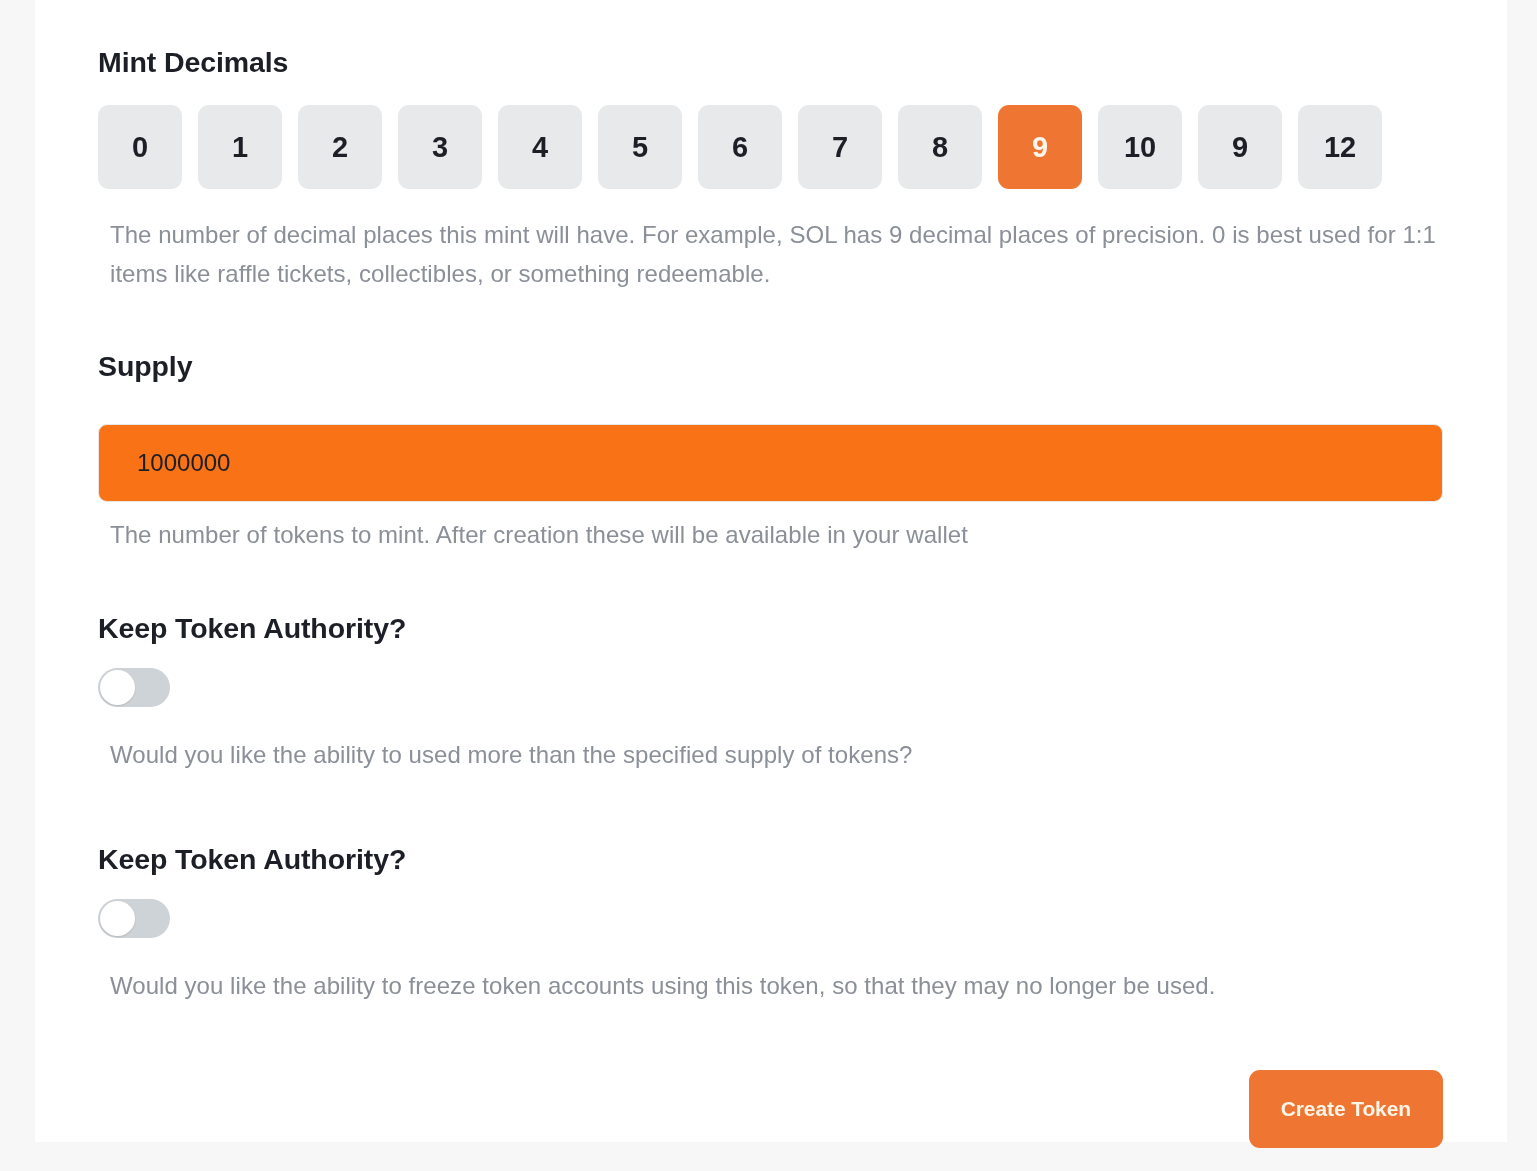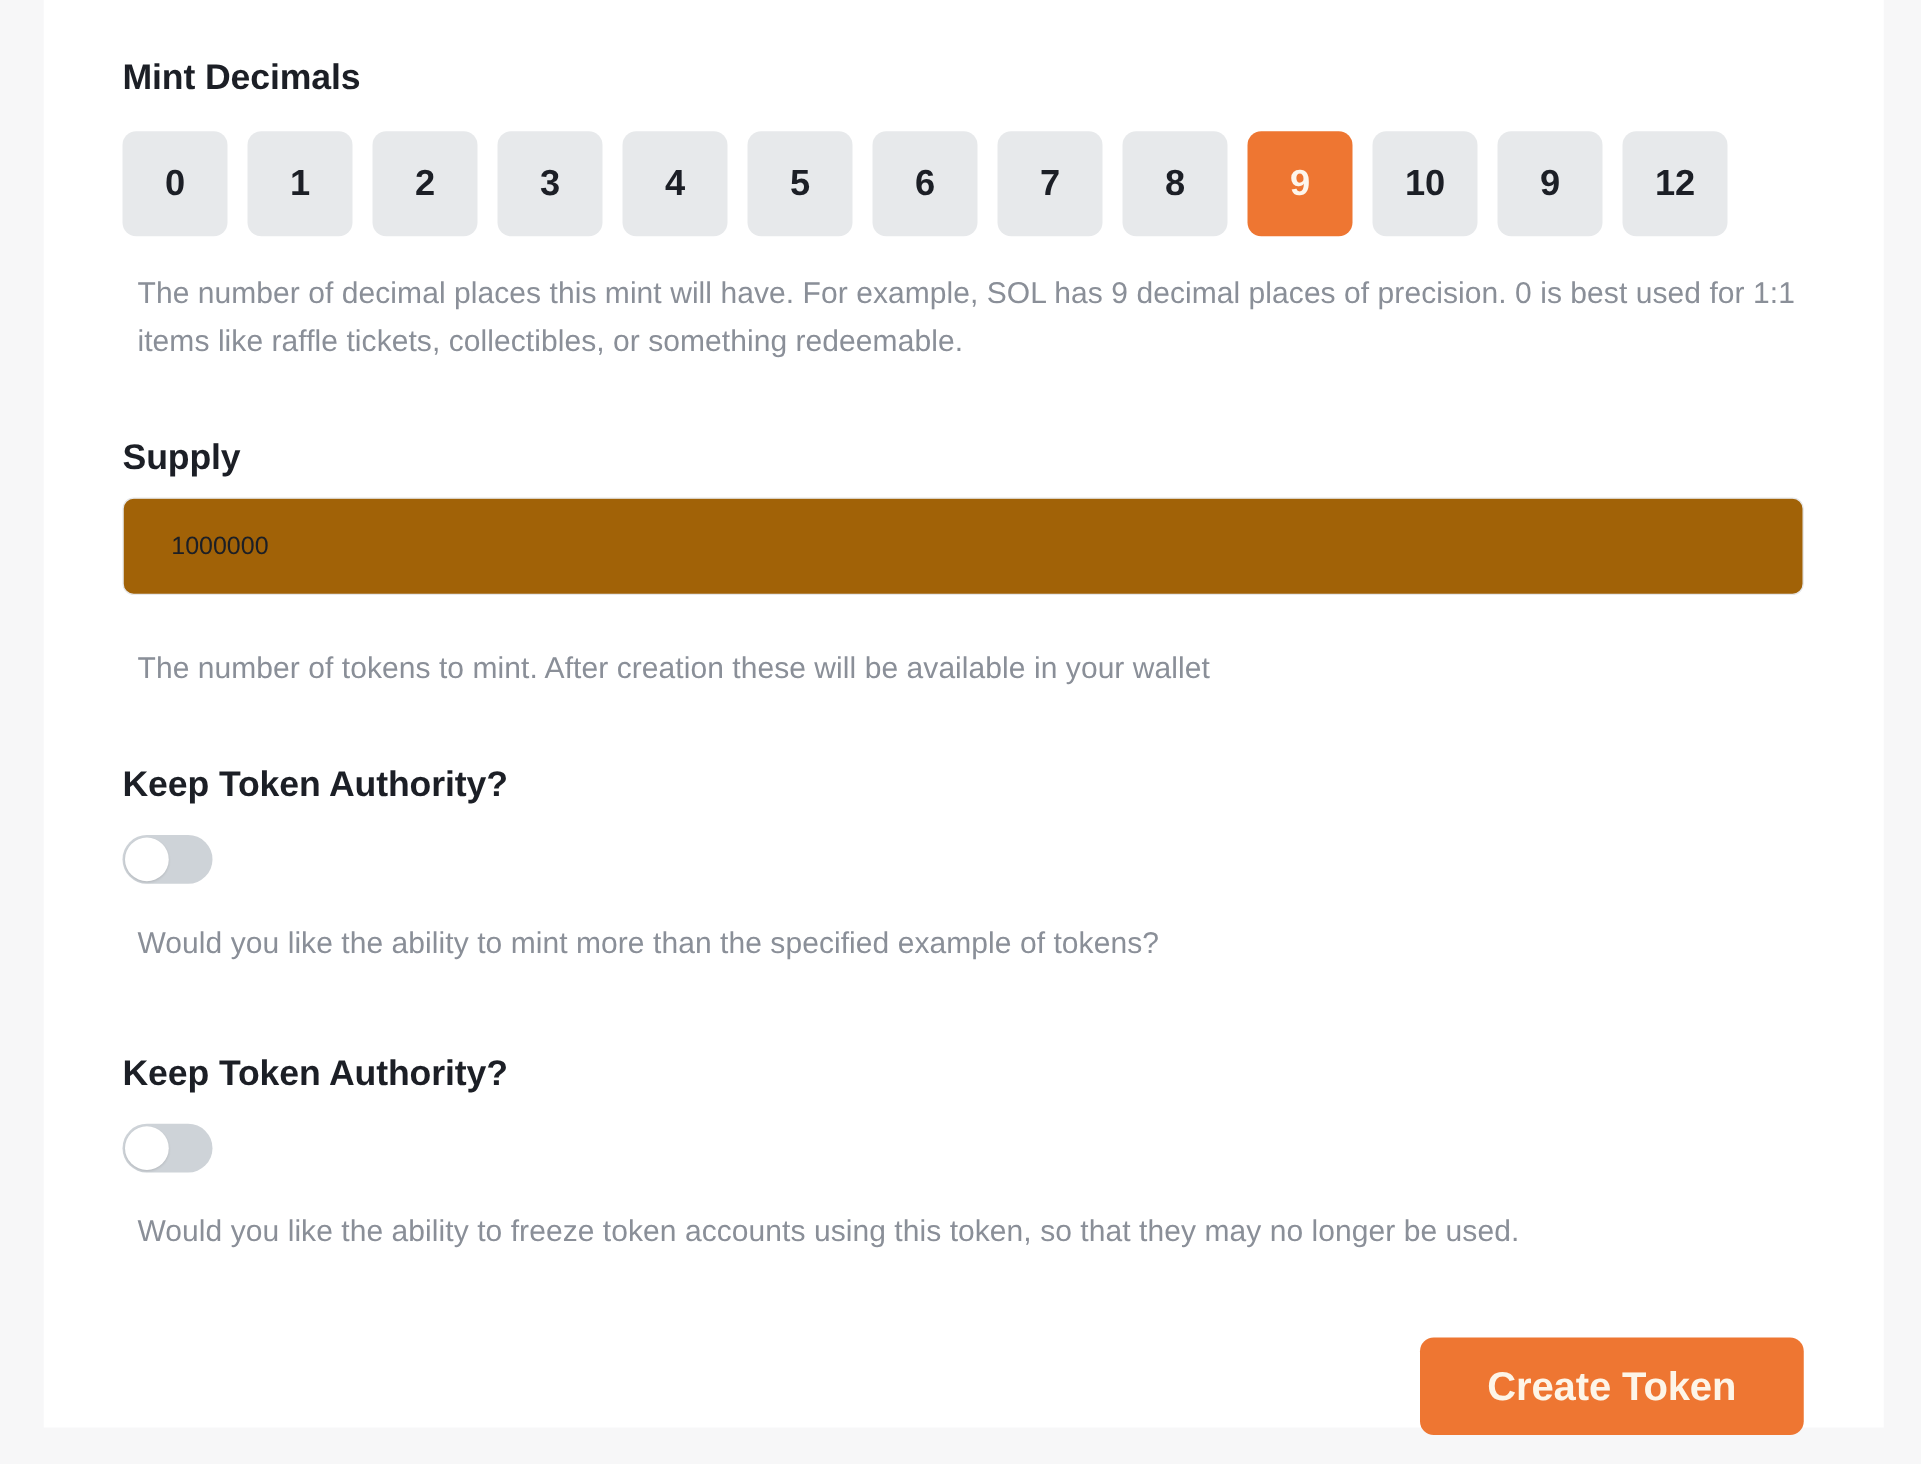--- a/index.html
+++ b/index.html
@@ -91,29 +91,29 @@
     top: 156px;
     left: 0;
     width: 1332px;
   }
 
   
   #supply-block { position: absolute; top: 352px; left: 0; width: 1345px; }
   #supply-block .field-label { position: absolute; top: 0; left: 0; }
   #supply-input {
     position: absolute;
-    top: 46px;
+    top: 72px;
     left: 0;
     width: 1345px;
     height: 78px;
     border: 1px solid #e6e7e9;
     border-radius: 9px;
-    background: #a16207;
-    font-family: "Liberation Sans", sans-serif;
-    font-size: 20px;
+    background: #f97316;
+    font-family: "Liberation Sans", sans-serif;
+    font-size: 24px;
     color: #1c1f26;
     padding: 0 38px;
     outline: none;
   }
   #supply-help {
     position: absolute;
     top: 152px;
     left: 0;
   }
 
@@ -154,27 +154,27 @@
   #submit-row {
     position: absolute;
     top: 1070px;
     left: 0;
     width: 1345px;
     display: flex;
     justify-content: flex-end;
   }
   #create-token-button {
     height: 78px;
-    padding: 0 54px;
+    padding: 0 32px;
     border: none;
     border-radius: 11px;
     background: #ee7632;
     color: #fdf5e8;
     font-family: "Liberation Sans", sans-serif;
-    font-size: 32px;
+    font-size: 21px;
     font-weight: 700;
     letter-spacing: -0.1px;
     cursor: pointer;
     display: flex;
     align-items: center;
     justify-content: center;
   }
 </style>
 </head>
 <body>
@@ -207,21 +207,21 @@
         <h2 class="field-label">Supply</h2>
         <input id="supply-input" type="text" value="1000000" style="">
         <p class="help-text" id="supply-help">The number of tokens to mint. After creation these will be available in your wallet</p>
       </section>
 
       <section class="toggle-block" id="mint-authority-block">
         <h2 class="field-label">Keep Token Authority?</h2>
         <div class="toggle" style="background: rgb(206, 211, 216);">
           <span class="knob" style="left: 2px;"></span>
         </div>
-        <p class="help-text toggle-help">Would you like the ability to mint more than the specified example of tokens?</p>
+        <p class="help-text toggle-help">Would you like the ability to used more than the specified supply of tokens?</p>
       </section>
 
       <section class="toggle-block" id="freeze-authority-block">
         <h2 class="field-label">Keep Token Authority?</h2>
         <div class="toggle" style="background: rgb(206, 211, 216);">
           <span class="knob" style="left: 2px;"></span>
         </div>
         <p class="help-text toggle-help">Would you like the ability to freeze token accounts using this token, so that they may no longer be used.</p>
       </section>
 

